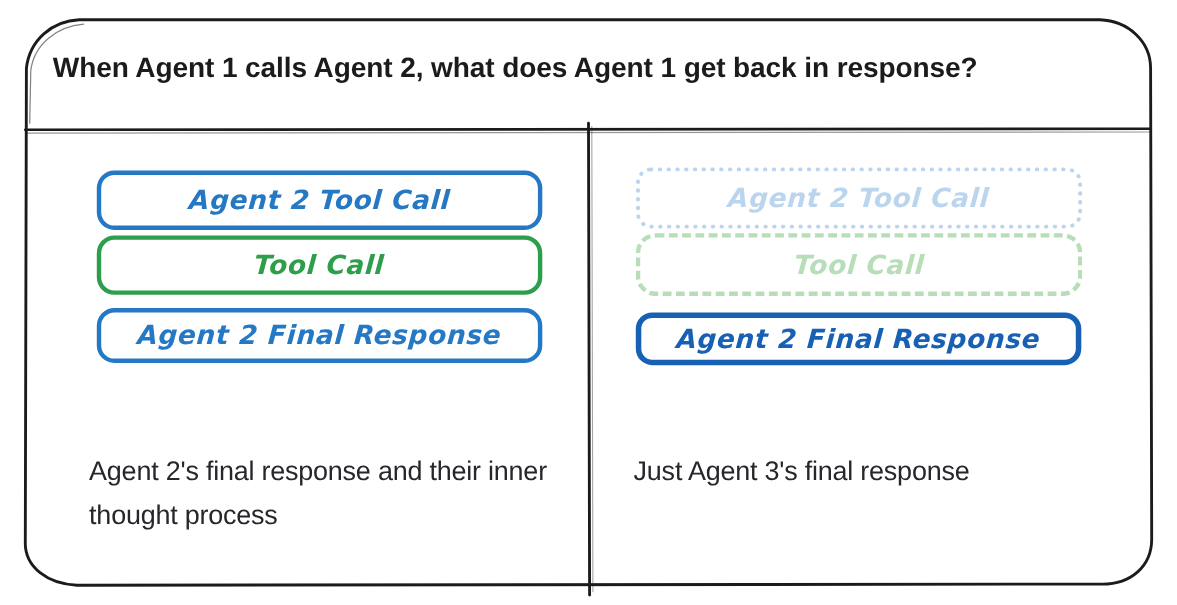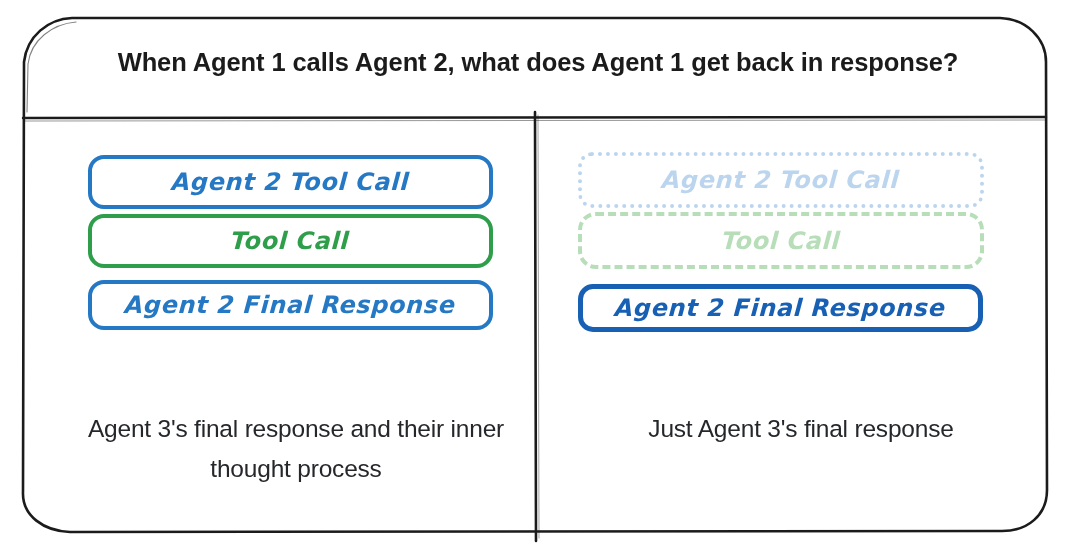--- a/index.html
+++ b/index.html
@@ -12,21 +12,20 @@
     height: 550px;
     overflow: hidden;
     font-family: "Liberation Sans", sans-serif;
     -webkit-font-smoothing: antialiased;
   }
 
   #stage {
     position: relative;
     width: 1070px;
     height: 550px;
-    text-align: center;
   }
 
   #frame-svg {
     position: absolute;
     left: 0;
     top: 0;
     width: 1070px;
     height: 550px;
     pointer-events: none;
   }
@@ -148,21 +147,21 @@
     </div>
 
     <div class="pill l2">
       <span class="pill-label">Tool Call</span>
     </div>
 
     <div class="pill l3">
       <span class="pill-label">Agent 2 Final Response</span>
     </div>
 
-    <div class="caption left-caption">Agent 3's final response and their inner thought process</div>
+    <div class="caption left-caption">Agent 2's final response and their inner thought process</div>
   </div>
 
   <div class="column right">
 
     <div class="pill r1">
       <span class="pill-label">Agent 2 Tool Call</span>
     </div>
 
     <div class="pill r2">
       <span class="pill-label">Tool Call</span>

